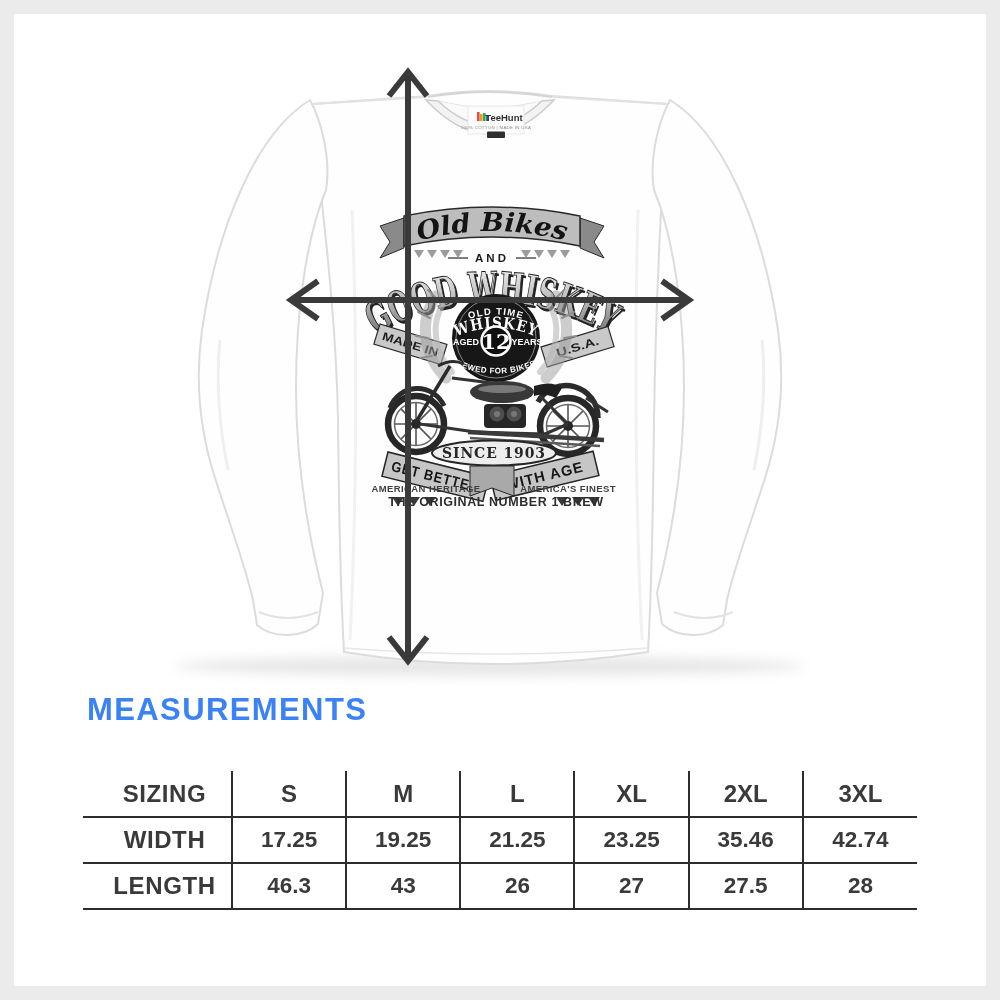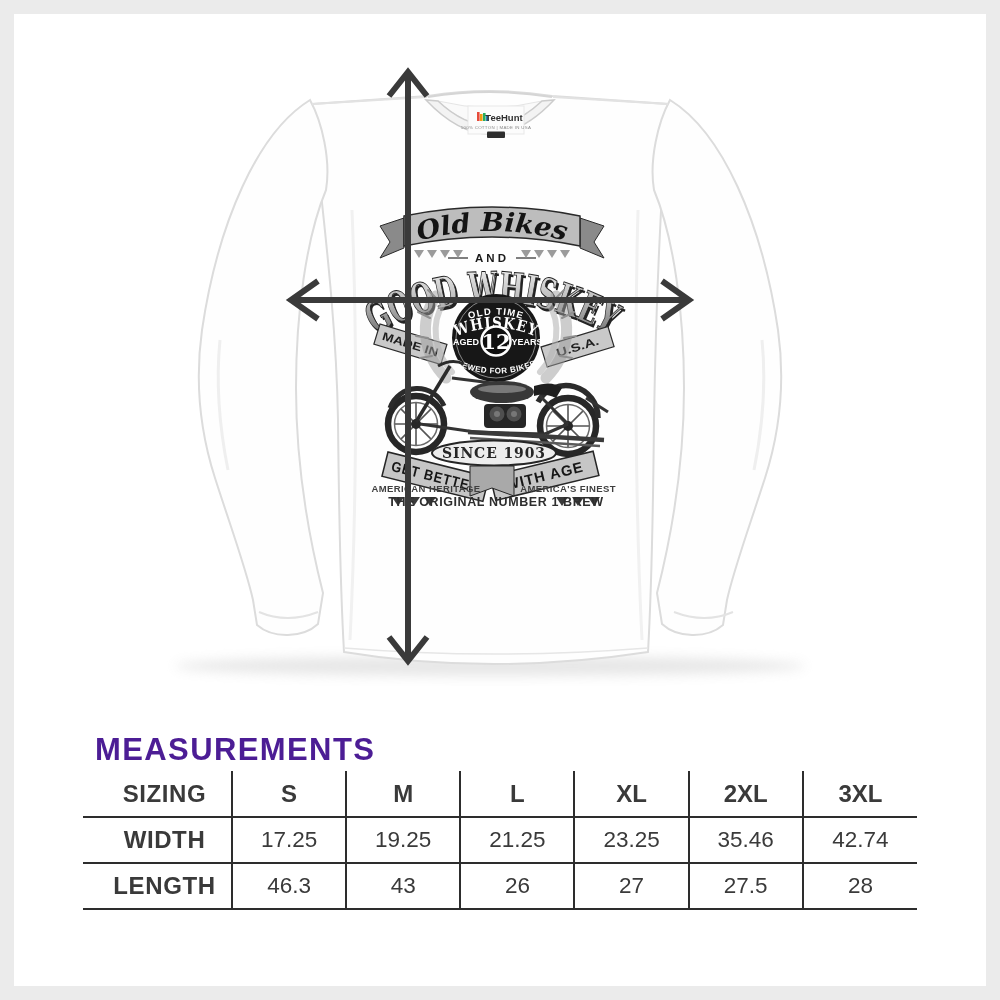--- a/index.html
+++ b/index.html
@@ -1,29 +1,29 @@
 <!DOCTYPE html>
 <html><head>
 <meta charset="utf-8">
 <style>
   html,body{margin:0;padding:0;}
   body{width:1000px;height:1000px;position:relative;background:#ffffff;
        font-family:"Liberation Sans",sans-serif;overflow:hidden;}
   .frame{position:absolute;inset:0;border:14px solid #ebebeb;z-index:9;pointer-events:none;}
   .product-svg{position:absolute;left:0;top:0;}
-  .measurements-title{position:absolute;left:95px;top:692px;font-size:31px;font-weight:800;
-       letter-spacing:1.4px;color:#4c1d95;margin-top:40px;}
+  .measurements-title{position:absolute;left:87px;top:692px;font-size:31px;font-weight:800;
+       letter-spacing:1.4px;color:#3b82f6;}
   .size-table{position:absolute;left:83px;top:771px;width:834px;border-collapse:collapse;
        table-layout:fixed;color:#3a3a3a;}
   .size-table col.c0{width:149px;}
   .size-table tr{height:46px;}
   .size-table th,.size-table td{padding:0;text-align:center;font-weight:bold;font-size:24px;
        vertical-align:middle;}
   .size-table th.lbl{text-align:center;padding-left:15px;letter-spacing:.6px;}
-  .size-table td{font-weight:400;font-size:22.5px;}
+  .size-table td{font-weight:700;font-size:22.5px;}
   .size-table .sep{border-left:2.5px solid #2d2d2d;}
   .size-table tr.hline th,.size-table tr.hline td{border-bottom:2.5px solid #2d2d2d;}
   text{user-select:none;}
 </style>
 </head>
 <body>
 
 <svg class="product-svg" width="1000" height="690" viewBox="0 0 1000 690">
   <defs>
     <linearGradient id="titleGrad" x1="0" y1="0" x2="0" y2="1">

